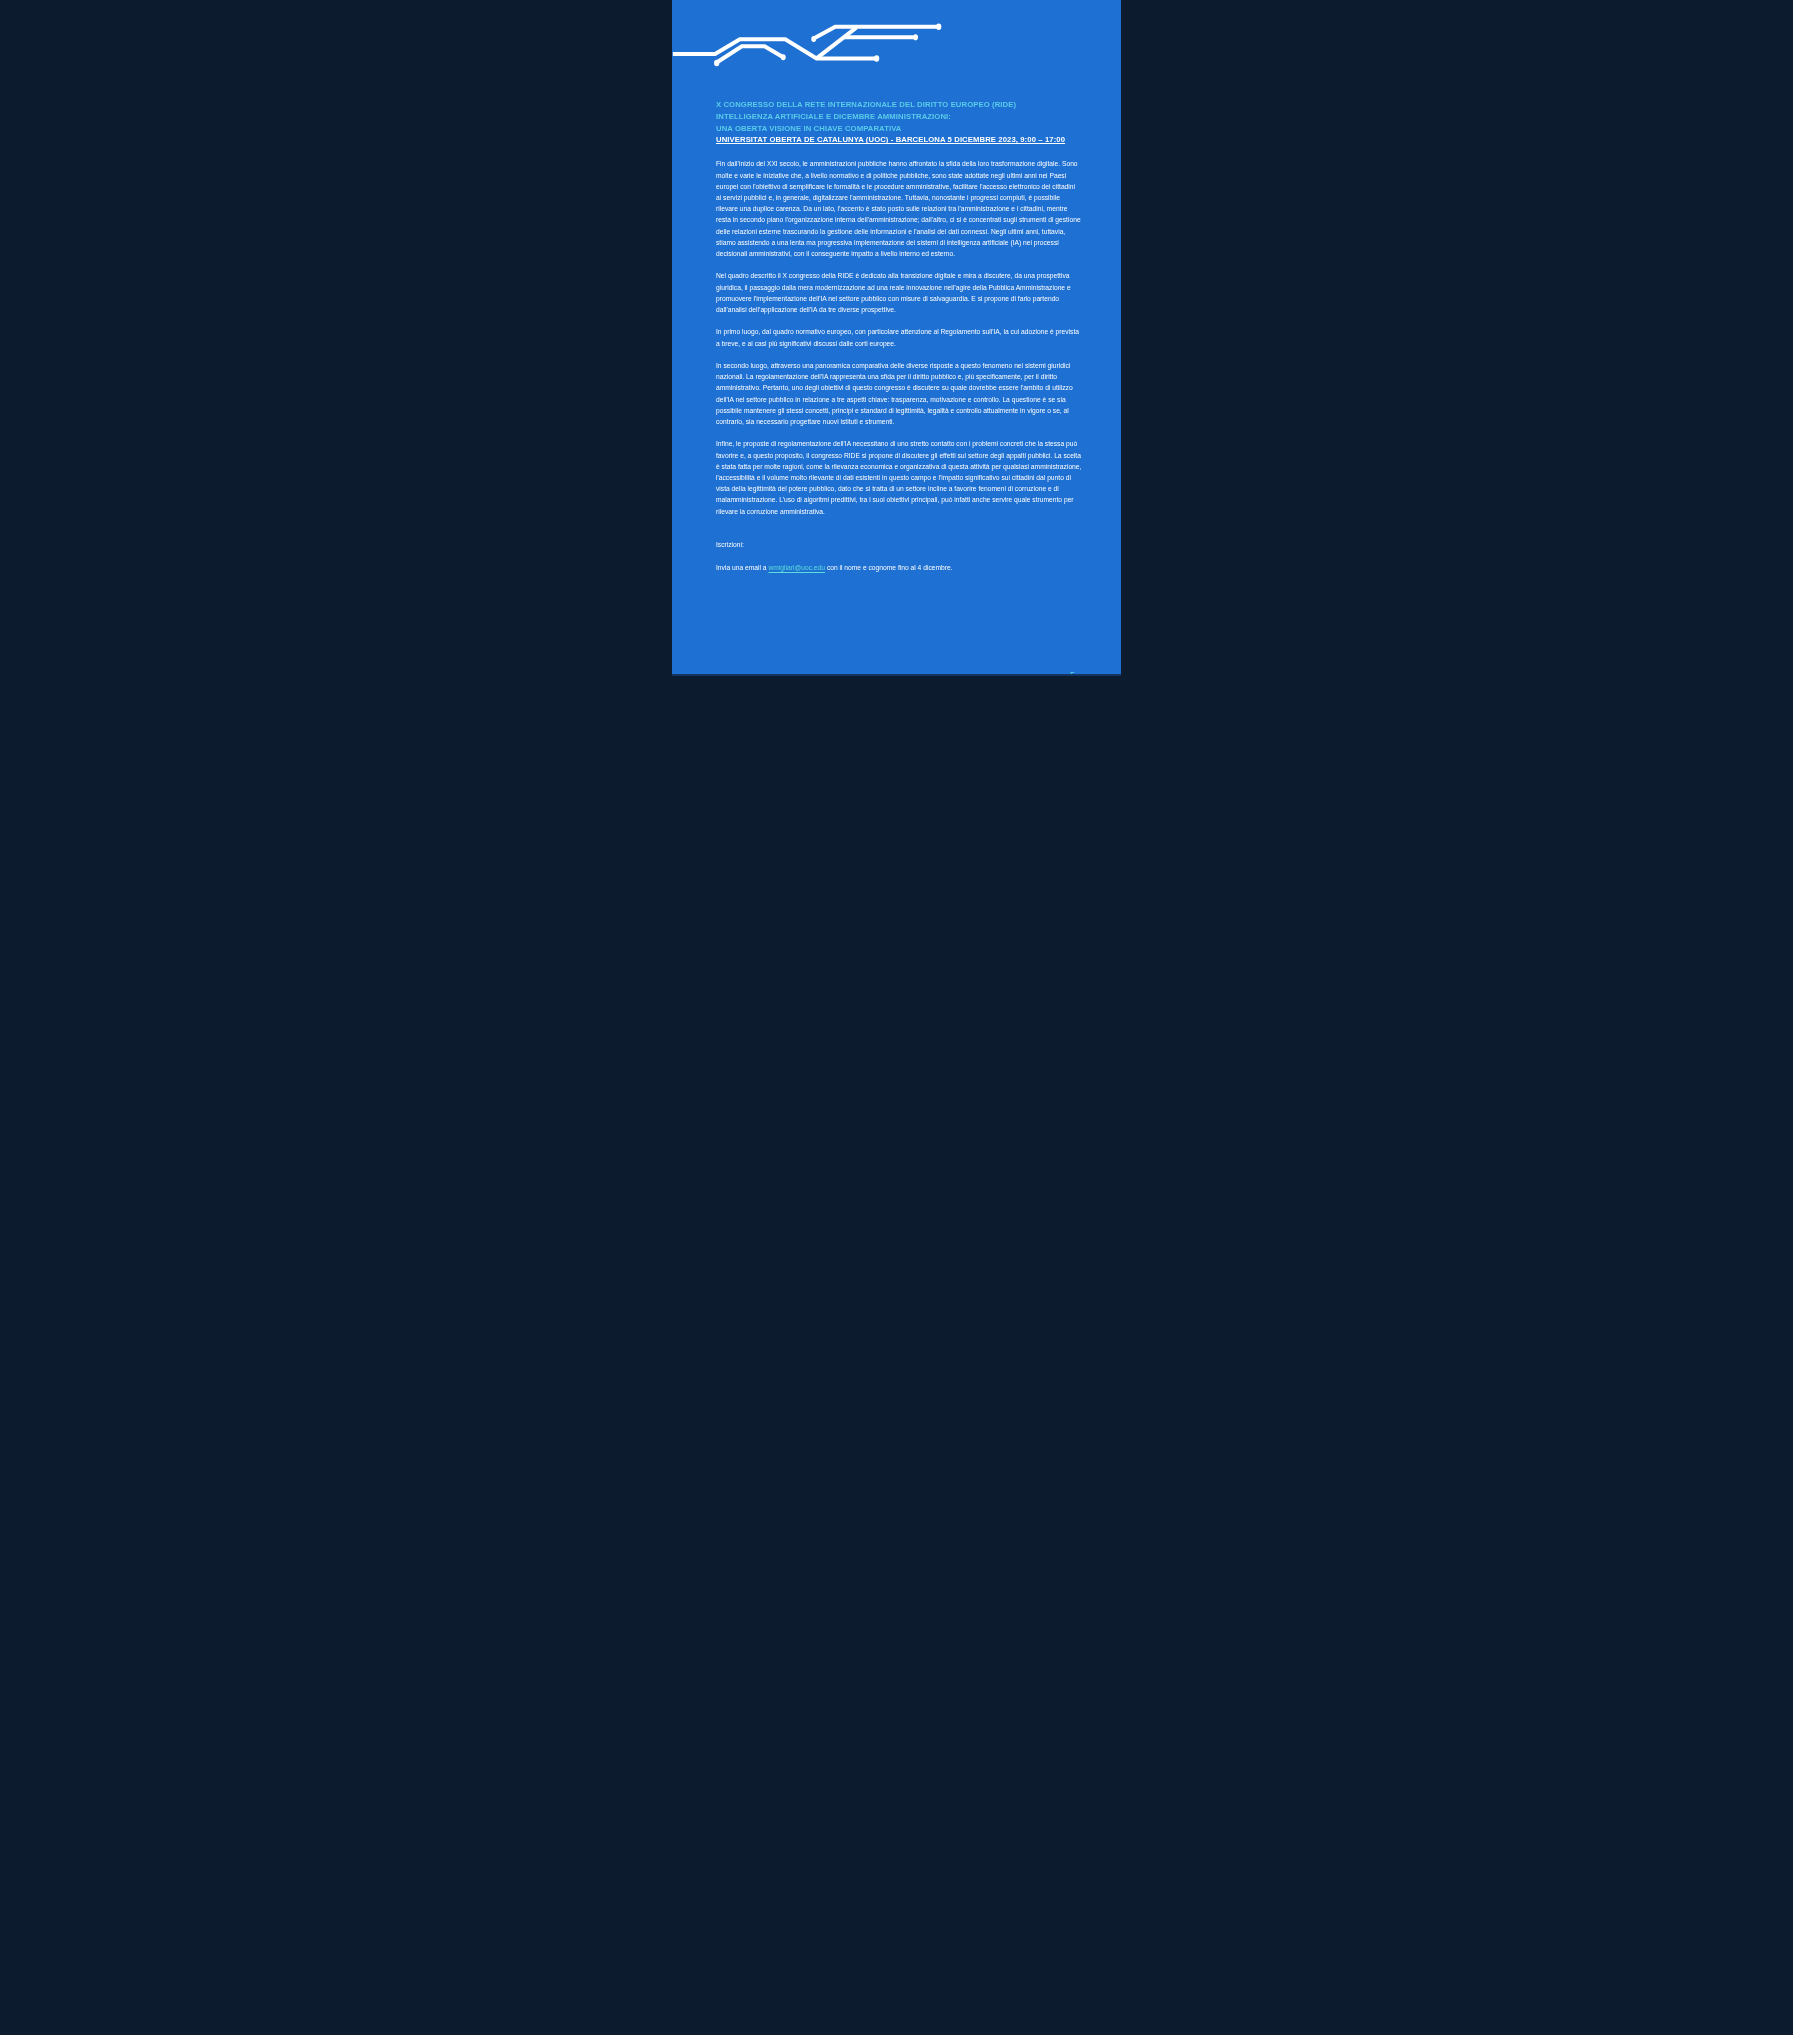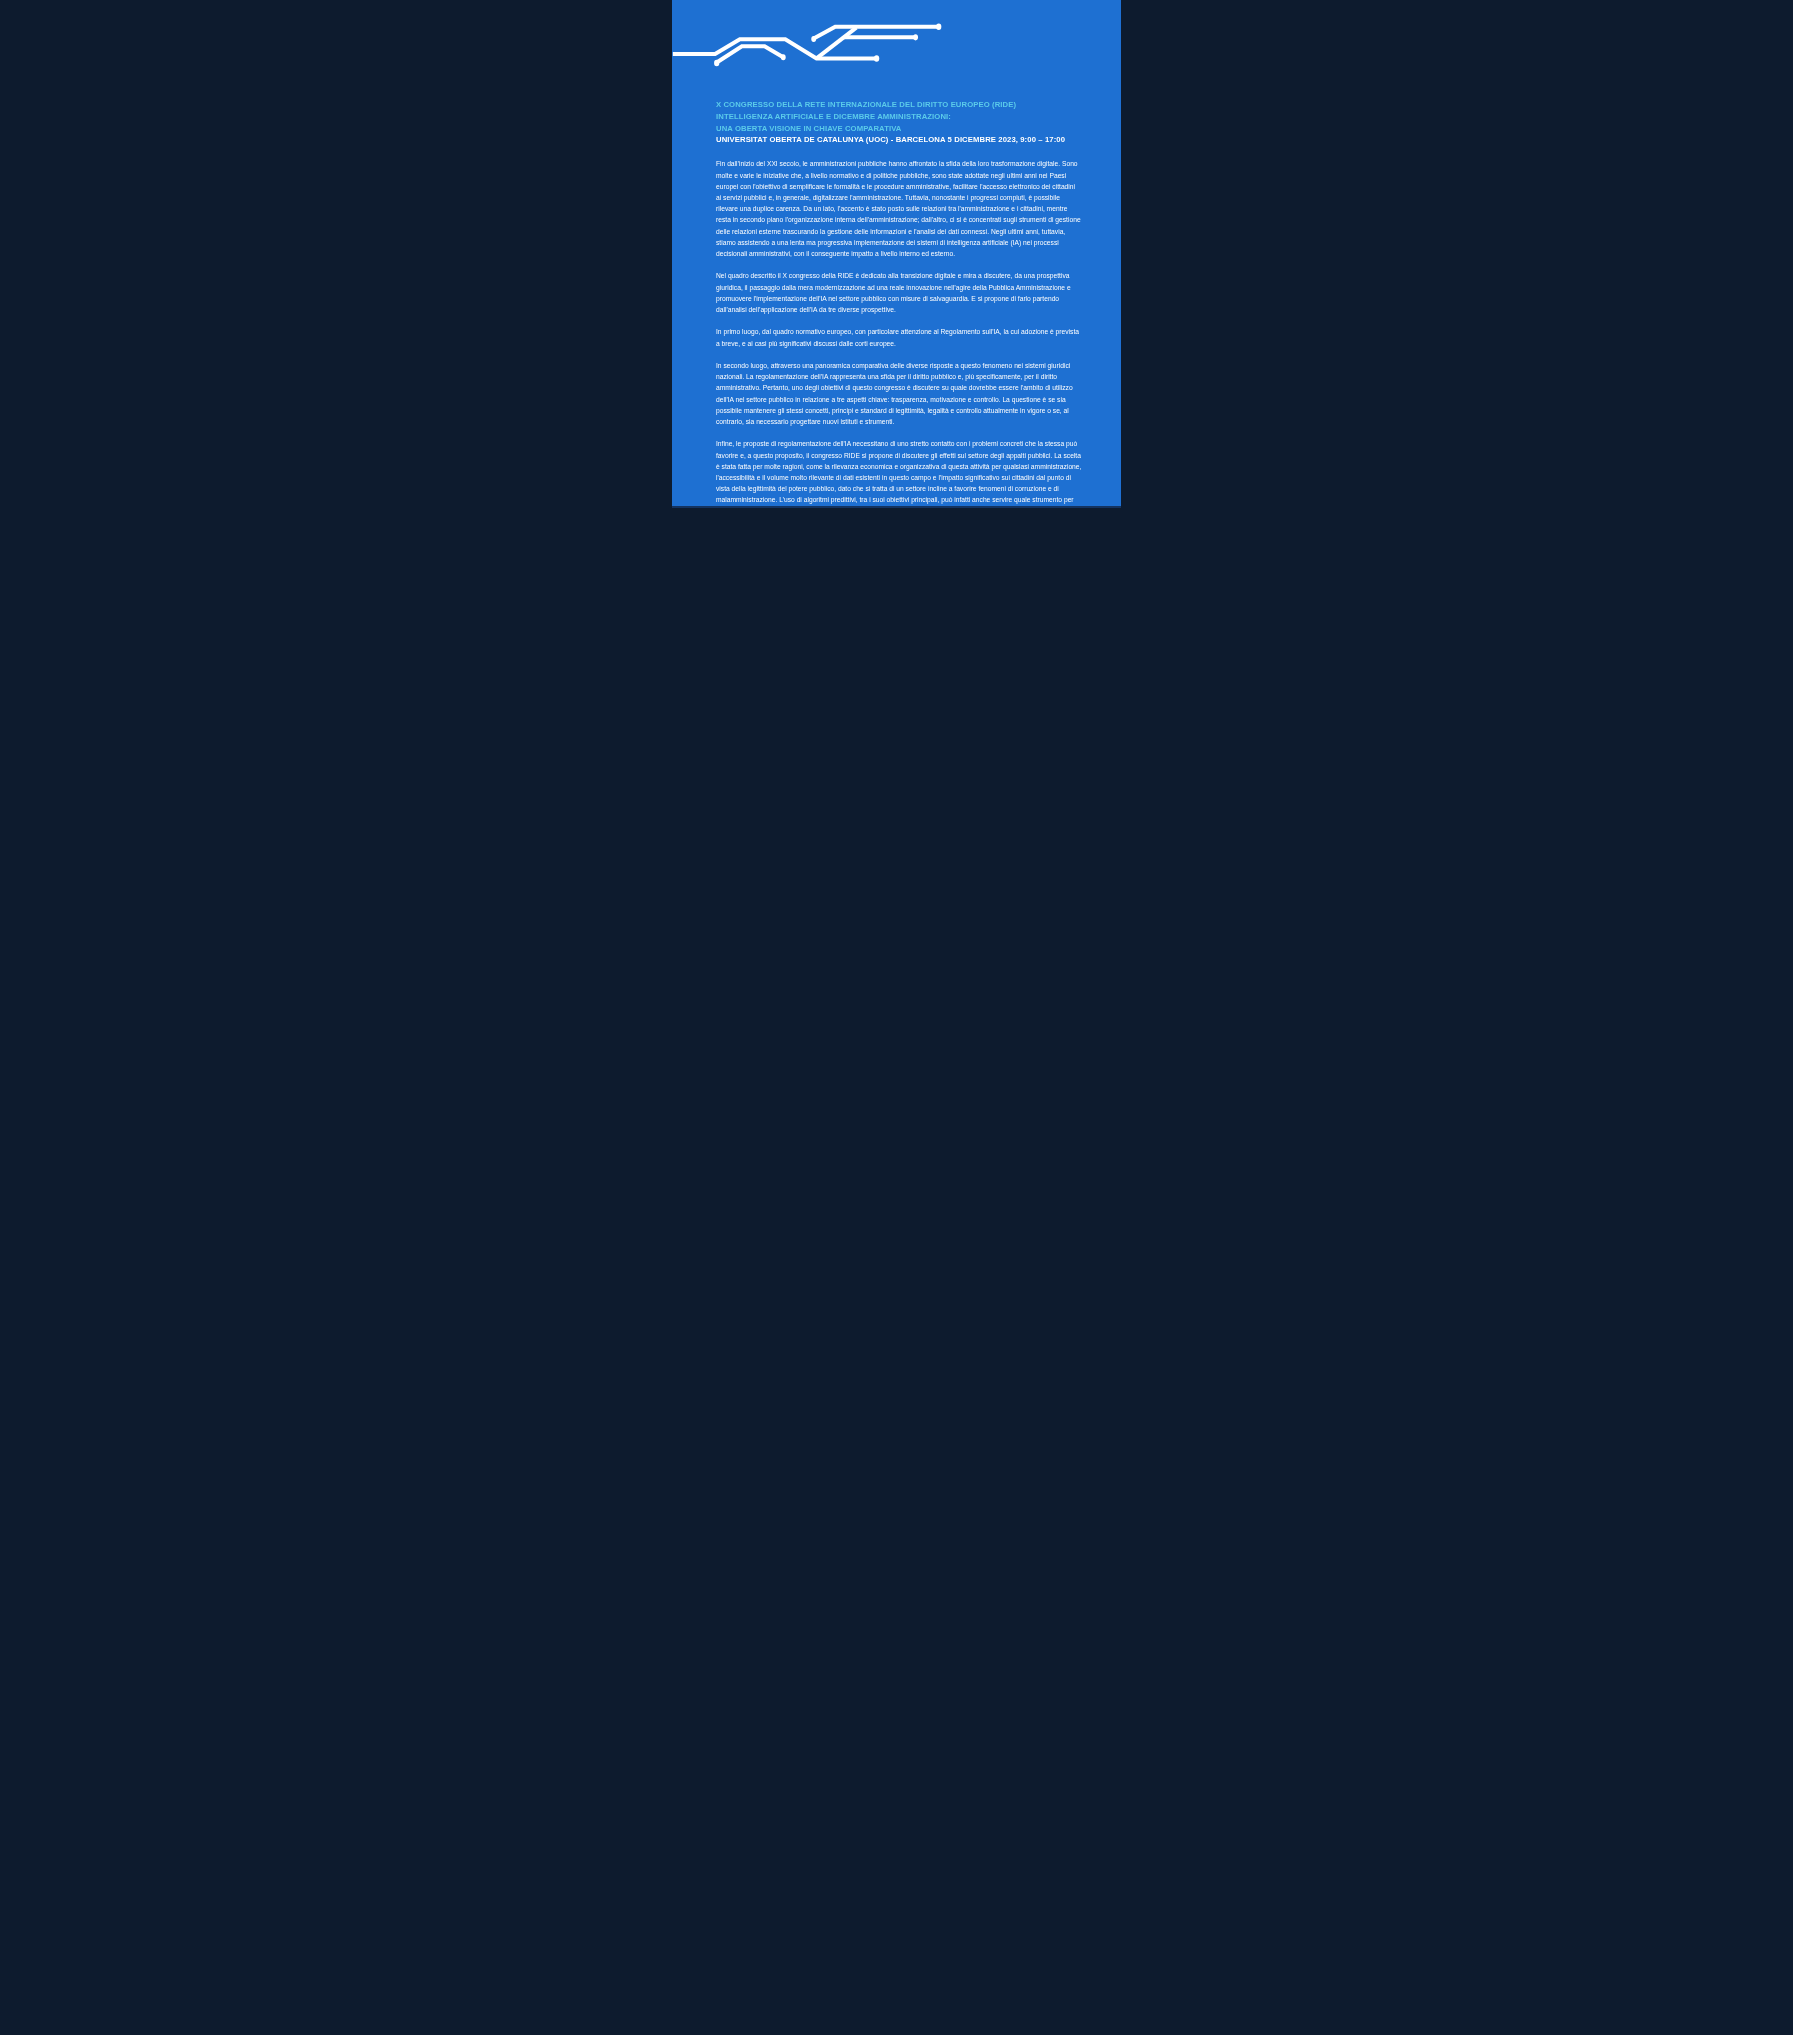--- a/index.html
+++ b/index.html
@@ -1,40 +1,40 @@
 <!DOCTYPE html>
 <html style="font-size:6.5px"><head>
 <meta charset="utf-8">
 <style>
   html,body{margin:0;padding:0;background:#0d1b2e;}
   .page{
     position:relative;
     width:449px;
-    height:508px;
+    height:676px;
     margin:0 auto;
     background:#1E70D2;
     overflow:hidden;
     font-family:"Liberation Sans","DejaVu Sans",sans-serif;
   }
   .deco{display:block;width:449px;height:69px;}
   .deco *{vector-effect:non-scaling-stroke;}
   .content{
     position:relative;
     padding:0 39px 0 44px;
   }
   .event-header{margin-top:30px;}
   .title-line{
     margin:0;
     font-size:7.7px;
     line-height:11.8px;
     font-weight:bold;
     letter-spacing:0.1px;
   }
   .title-cyan{color:#5BCBEA;}
-  .title-white{color:#FFFFFF;}
+  .title-white{color:#FFFFFF;text-decoration:underline;}
   .abstract{margin-top:12.2px;}
   .abstract p, .reg-label, .invite{
     margin:0 0 11.2px 0;
     color:#FFFFFF;
     font-size:6.7px;
     line-height:11.2px;
     font-weight:400;
   }
   .reg-label{margin-top:22.4px;}
   .invite{margin-bottom:0;}

